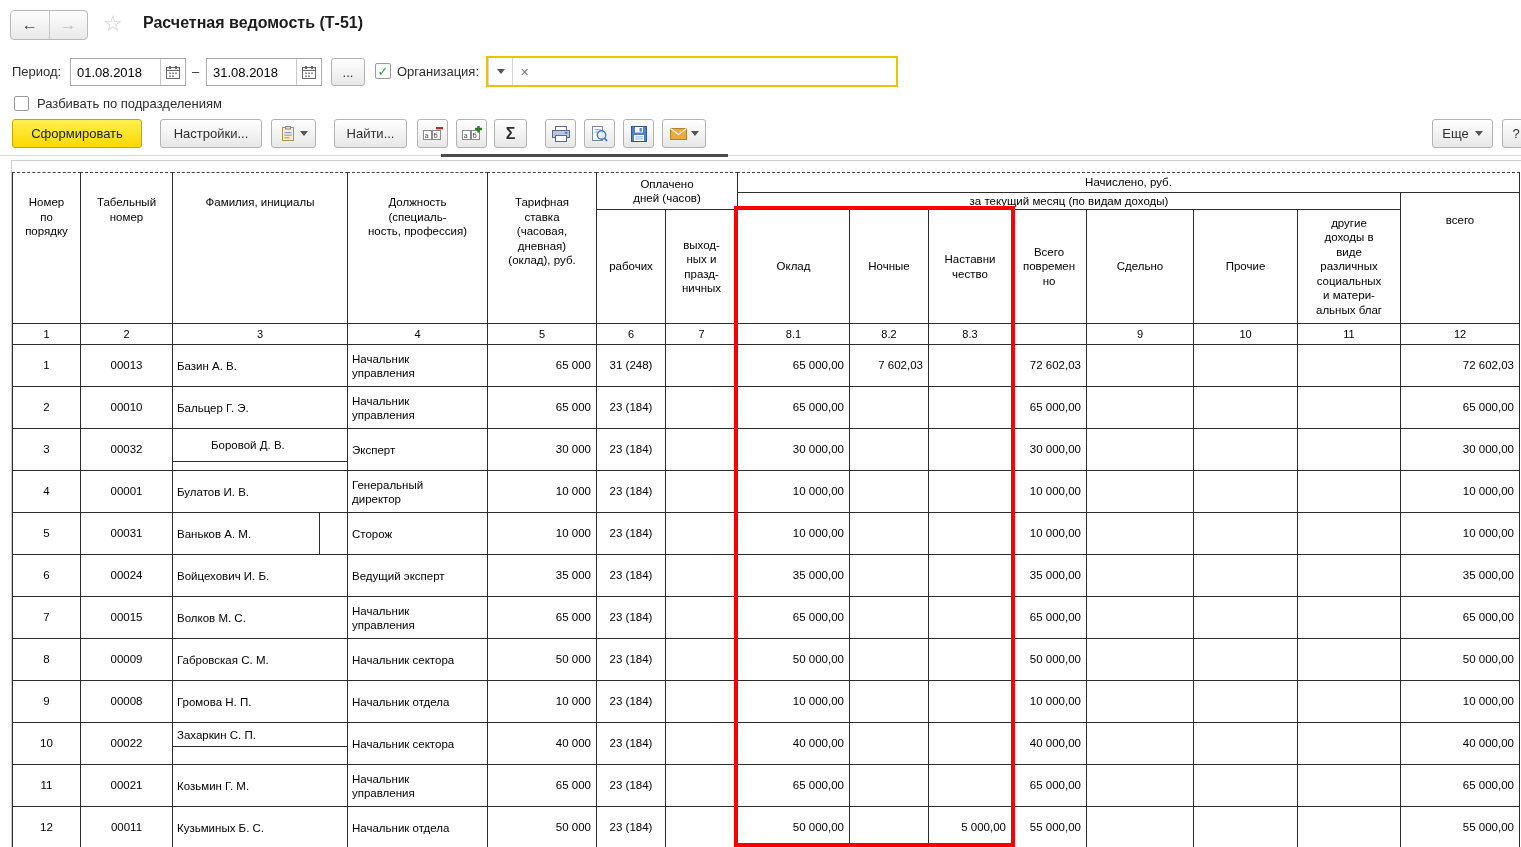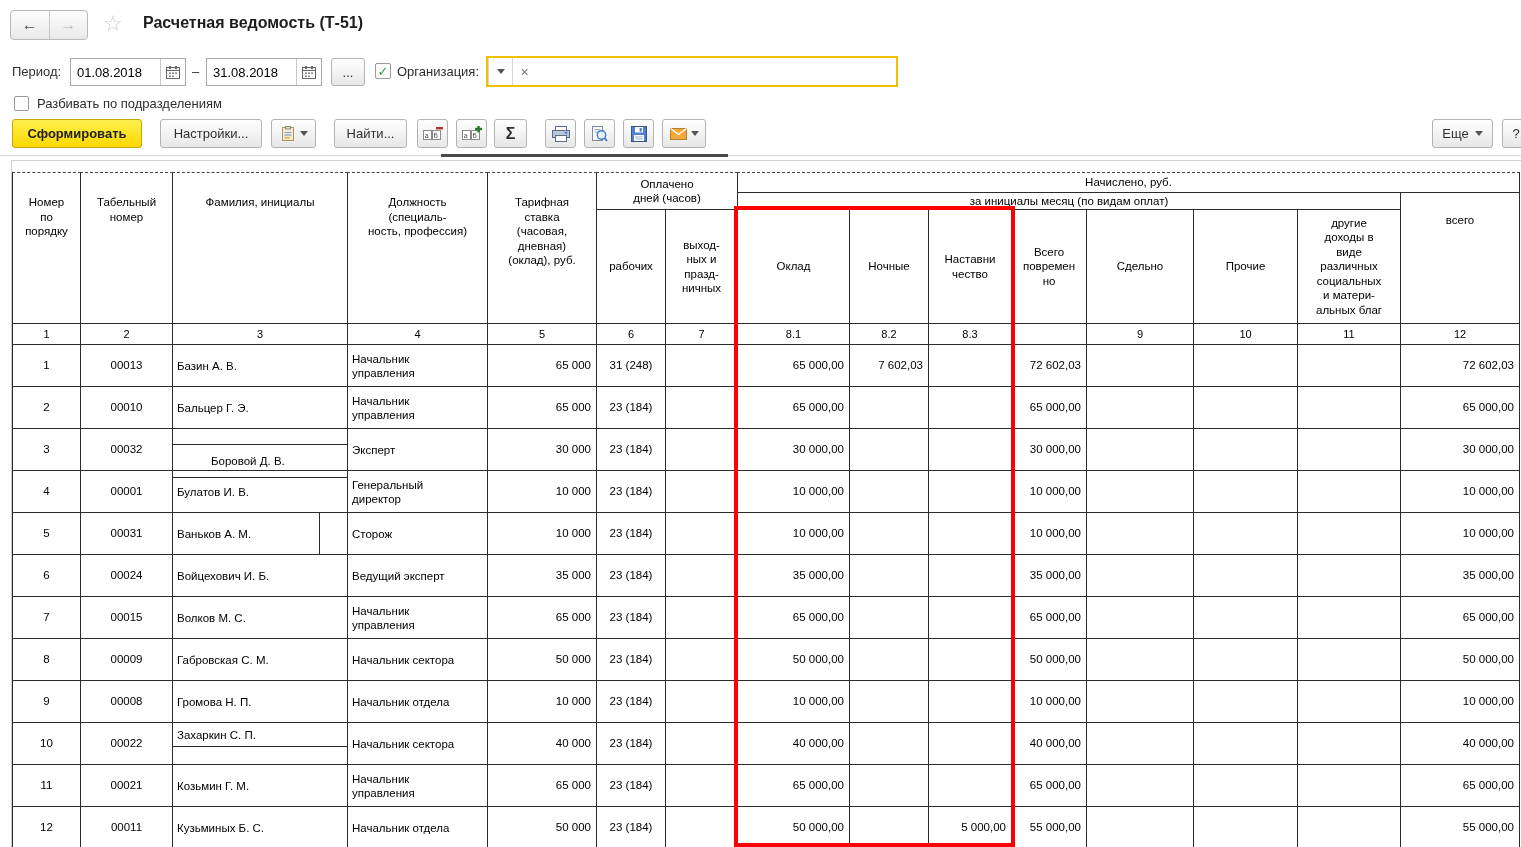--- a/index.html
+++ b/index.html
@@ -30,21 +30,21 @@
   .cb{box-sizing:border-box;width:16px;height:16px;border:1px solid #9a9a9a;background:#fff;border-radius:2px;
     display:flex;align-items:center;justify-content:center;font-size:13px;font-weight:bold;color:#2f9e44;cursor:pointer;}
   .combo{box-sizing:border-box;left:486px;top:56px;width:412px;height:31px;border:2px solid #efc100;background:#fff;display:flex;}
   .combo .cval{flex:1;display:flex;align-items:center;padding-left:4px;font-size:13px;}
   .combo .sel{background:#3d85f0;color:#fff;padding:1px 2px;}
   .combo .cbtn{width:23px;display:flex;align-items:center;justify-content:center;border-left:1px solid #d5d5d5;color:#555;cursor:pointer;background:#fff;}
   .tri{width:0;height:0;border-left:4px solid transparent;border-right:4px solid transparent;border-top:5px solid #555;}
   .clearx{font-size:14px;color:#777;}
 
   
-  .ybtn{background:linear-gradient(#fff04f,#fcd800);border:1px solid #c9a606;font-weight:700;color:#222;}
+  .ybtn{background:linear-gradient(#fff04f,#fcd800);border:1px solid #c9a606;font-weight:400;color:#222;}
   .sep{left:0;top:155px;width:1521px;height:1px;background:#d8d8d8;}
   .sepdark{left:441px;top:154px;width:287px;height:3px;background:#4a4a4a;}
 
   
   .sheetedge{left:11px;top:160px;width:1510px;height:687px;border-left:1px solid #cfcfcf;border-top:1px solid #cfcfcf;background:#fff;}
   .cell{position:absolute;box-sizing:border-box;border:1px solid #2b2b2b;font-size:11.5px;color:#000;
     display:flex;align-items:center;justify-content:center;text-align:center;white-space:pre-line;line-height:14.5px;overflow:hidden;}
   .cell.topalign{align-items:flex-start;padding-top:22px;}
   .cell.dashedtop{border-top:1px dashed #444;}
   .cell.num{font-size:11px;}
@@ -215,21 +215,21 @@
 дневная)
 (оклад), руб.</div>
   <div class="cell dashedtop" style="left:596px;top:172px;width:142px;height:38px;">Оплачено
 дней (часов)</div>
   <div class="cell" style="left:596px;top:209px;width:70px;height:115px;">рабочих</div>
   <div class="cell" style="left:665px;top:209px;width:73px;height:115px;">выход-
 ных и
 празд-
 ничных</div>
   <div class="cell dashedtop" style="left:737px;top:172px;width:783px;height:21px;">Начислено, руб.</div>
-  <div class="cell" style="left:737px;top:192px;width:664px;height:18px;">за инициалы месяц (по видам оплат)</div>
+  <div class="cell" style="left:737px;top:192px;width:664px;height:18px;">за текущий месяц (по видам доходы)</div>
   <div class="cell" style="left:737px;top:209px;width:113px;height:115px;">Оклад</div>
   <div class="cell" style="left:849px;top:209px;width:80px;height:115px;">Ночные</div>
   <div class="cell" style="left:928px;top:209px;width:84px;height:115px;">Наставни
 чество</div>
   <div class="cell" style="left:1011px;top:209px;width:76px;height:115px;">Всего
 повремен
 но</div>
   <div class="cell" style="left:1086px;top:209px;width:108px;height:115px;">Сдельно</div>
   <div class="cell" style="left:1193px;top:209px;width:105px;height:115px;">Прочие</div>
   <div class="cell" style="left:1297px;top:209px;width:104px;height:115px;">другие
@@ -285,21 +285,21 @@
     <div class="cell r" style="left: 737px; top: 386px; width: 113px; height: 43px;">65 000,00</div>
     <div class="cell r" style="left: 849px; top: 386px; width: 80px; height: 43px;"></div>
     <div class="cell r" style="left: 928px; top: 386px; width: 84px; height: 43px;"></div>
     <div class="cell r" style="left: 1011px; top: 386px; width: 76px; height: 43px;">65 000,00</div>
     <div class="cell r" style="left: 1086px; top: 386px; width: 108px; height: 43px;"></div>
     <div class="cell r" style="left: 1193px; top: 386px; width: 105px; height: 43px;"></div>
     <div class="cell r" style="left: 1297px; top: 386px; width: 104px; height: 43px;"></div>
     <div class="cell r" style="left: 1400px; top: 386px; width: 120px; height: 43px;">65 000,00</div>
     <div class="cell c" style="left: 12px; top: 428px; width: 69px; height: 43px;">3</div>
     <div class="cell c" style="left: 80px; top: 428px; width: 93px; height: 43px;">00032</div>
-    <div class="cell l" style="left: 172px; top: 444px; width: 176px; height: 34px; padding-left: 38px;">Боровой Д. В.</div>
+    <div class="cell l" style="left: 172px; top: 428px; width: 176px; height: 34px; padding-left: 38px;">Боровой Д. В.</div>
     <div class="cell l" style="left: 347px; top: 428px; width: 141px; height: 43px;">Эксперт</div>
     <div class="cell r" style="left: 487px; top: 428px; width: 110px; height: 43px;">30 000</div>
     <div class="cell c" style="left: 596px; top: 428px; width: 70px; height: 43px;">23 (184)</div>
     <div class="cell c" style="left: 665px; top: 428px; width: 73px; height: 43px;"></div>
     <div class="cell r" style="left: 737px; top: 428px; width: 113px; height: 43px;">30 000,00</div>
     <div class="cell r" style="left: 849px; top: 428px; width: 80px; height: 43px;"></div>
     <div class="cell r" style="left: 928px; top: 428px; width: 84px; height: 43px;"></div>
     <div class="cell r" style="left: 1011px; top: 428px; width: 76px; height: 43px;">30 000,00</div>
     <div class="cell r" style="left: 1086px; top: 428px; width: 108px; height: 43px;"></div>
     <div class="cell r" style="left: 1193px; top: 428px; width: 105px; height: 43px;"></div>

